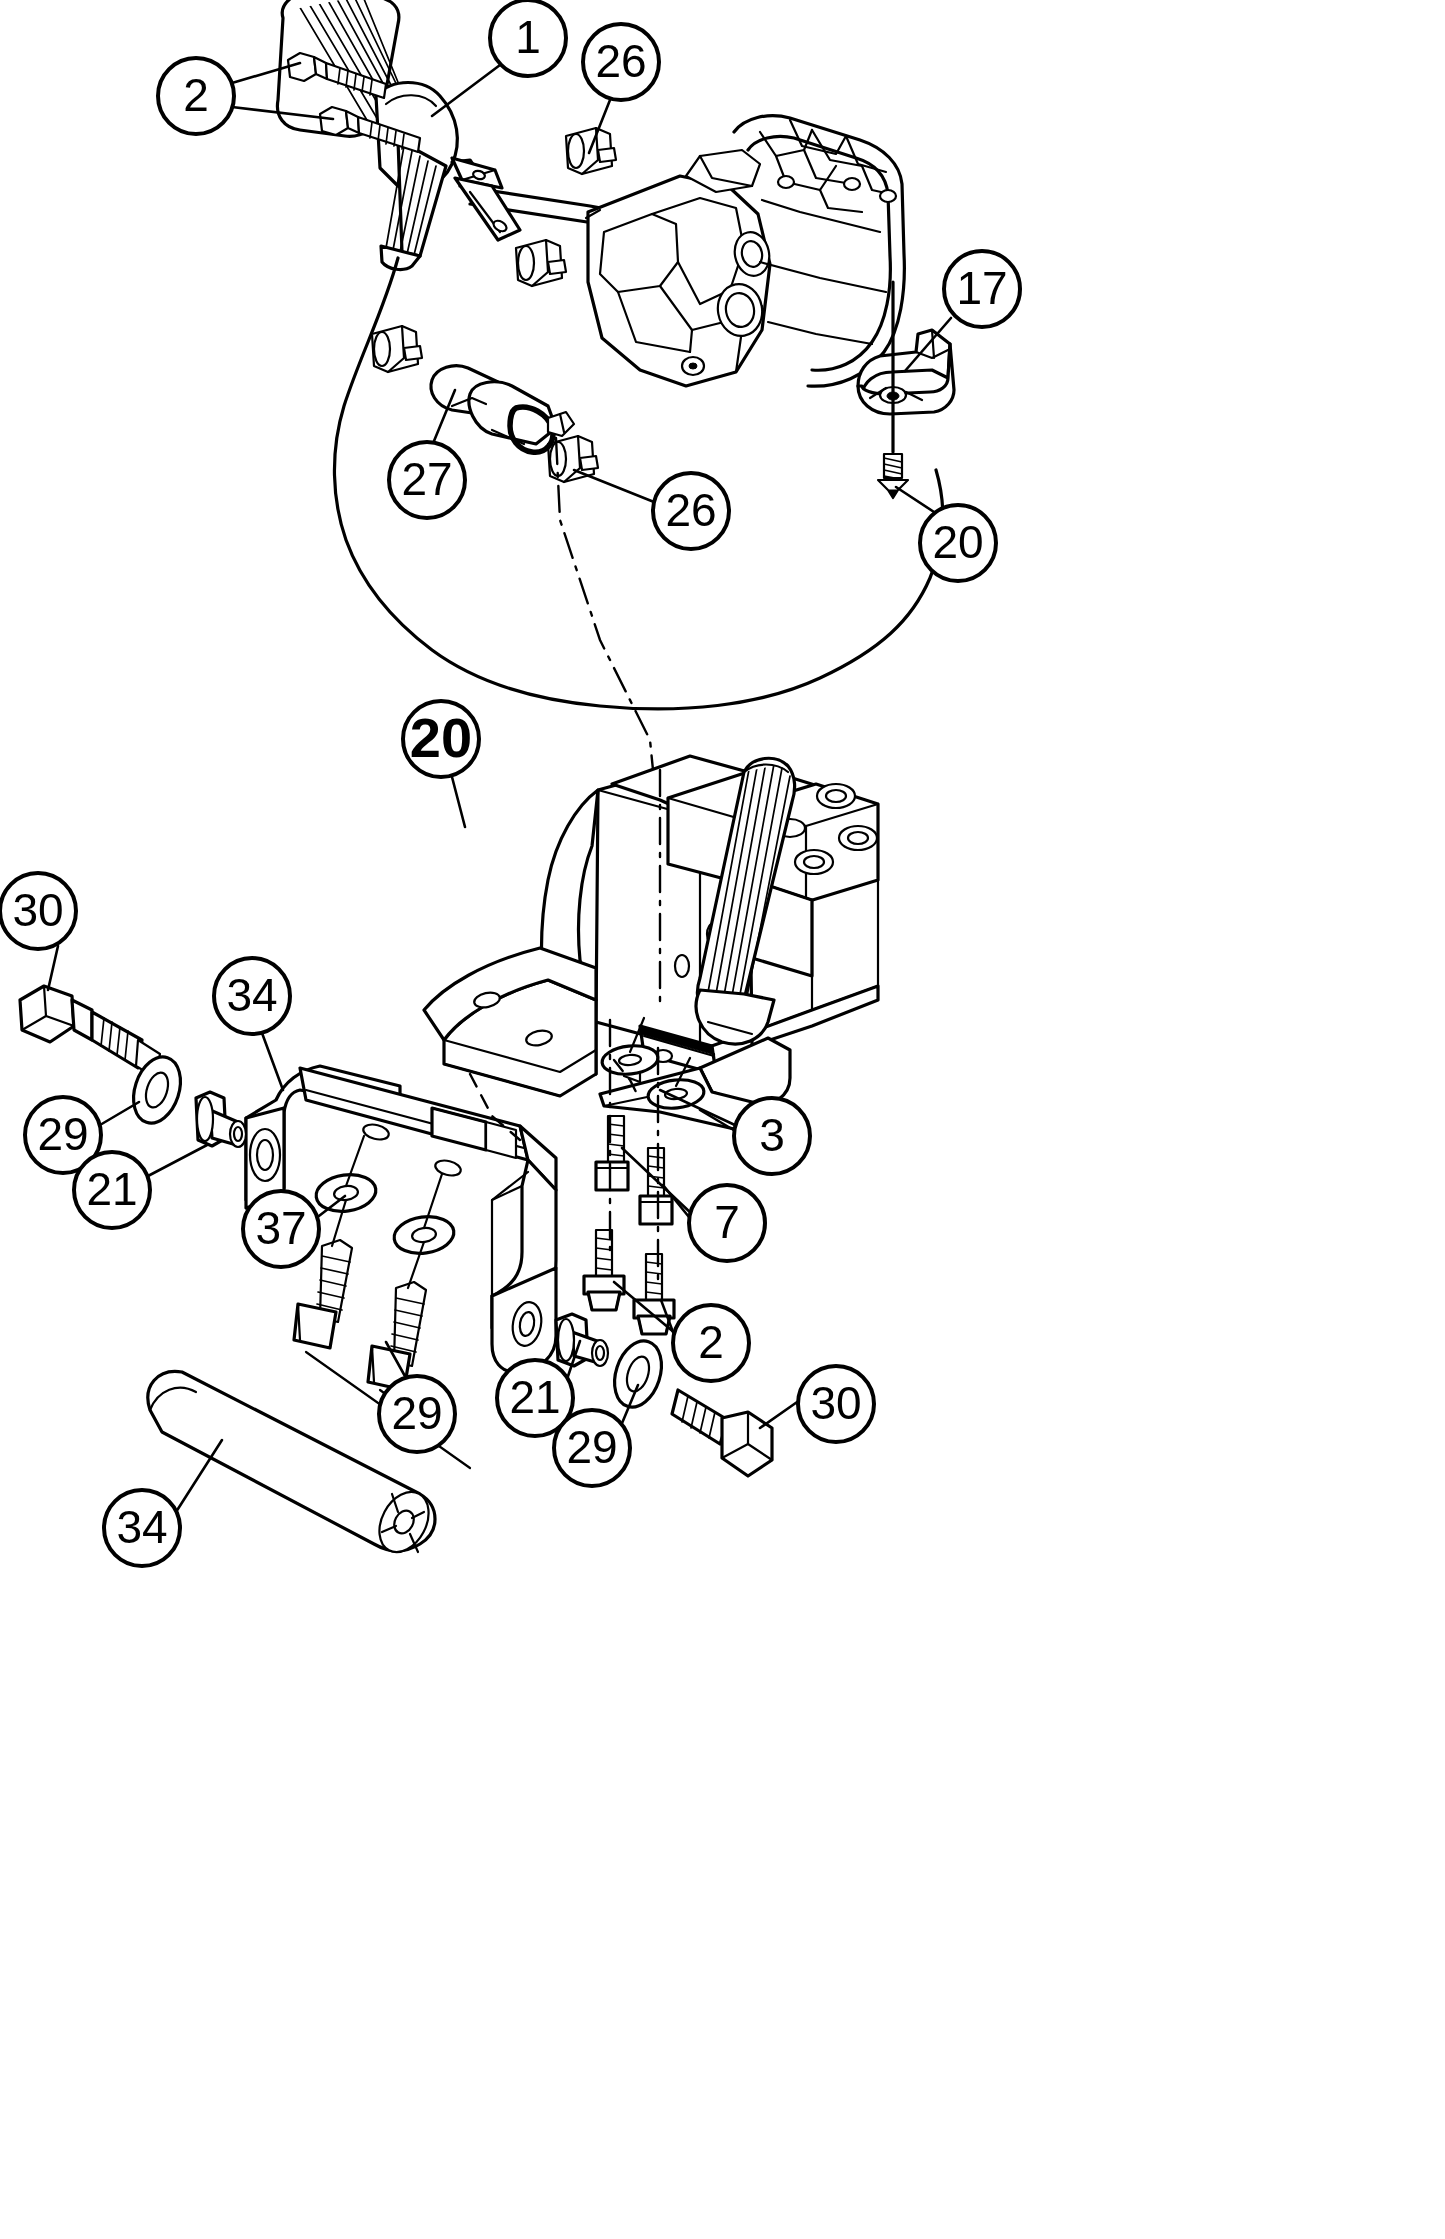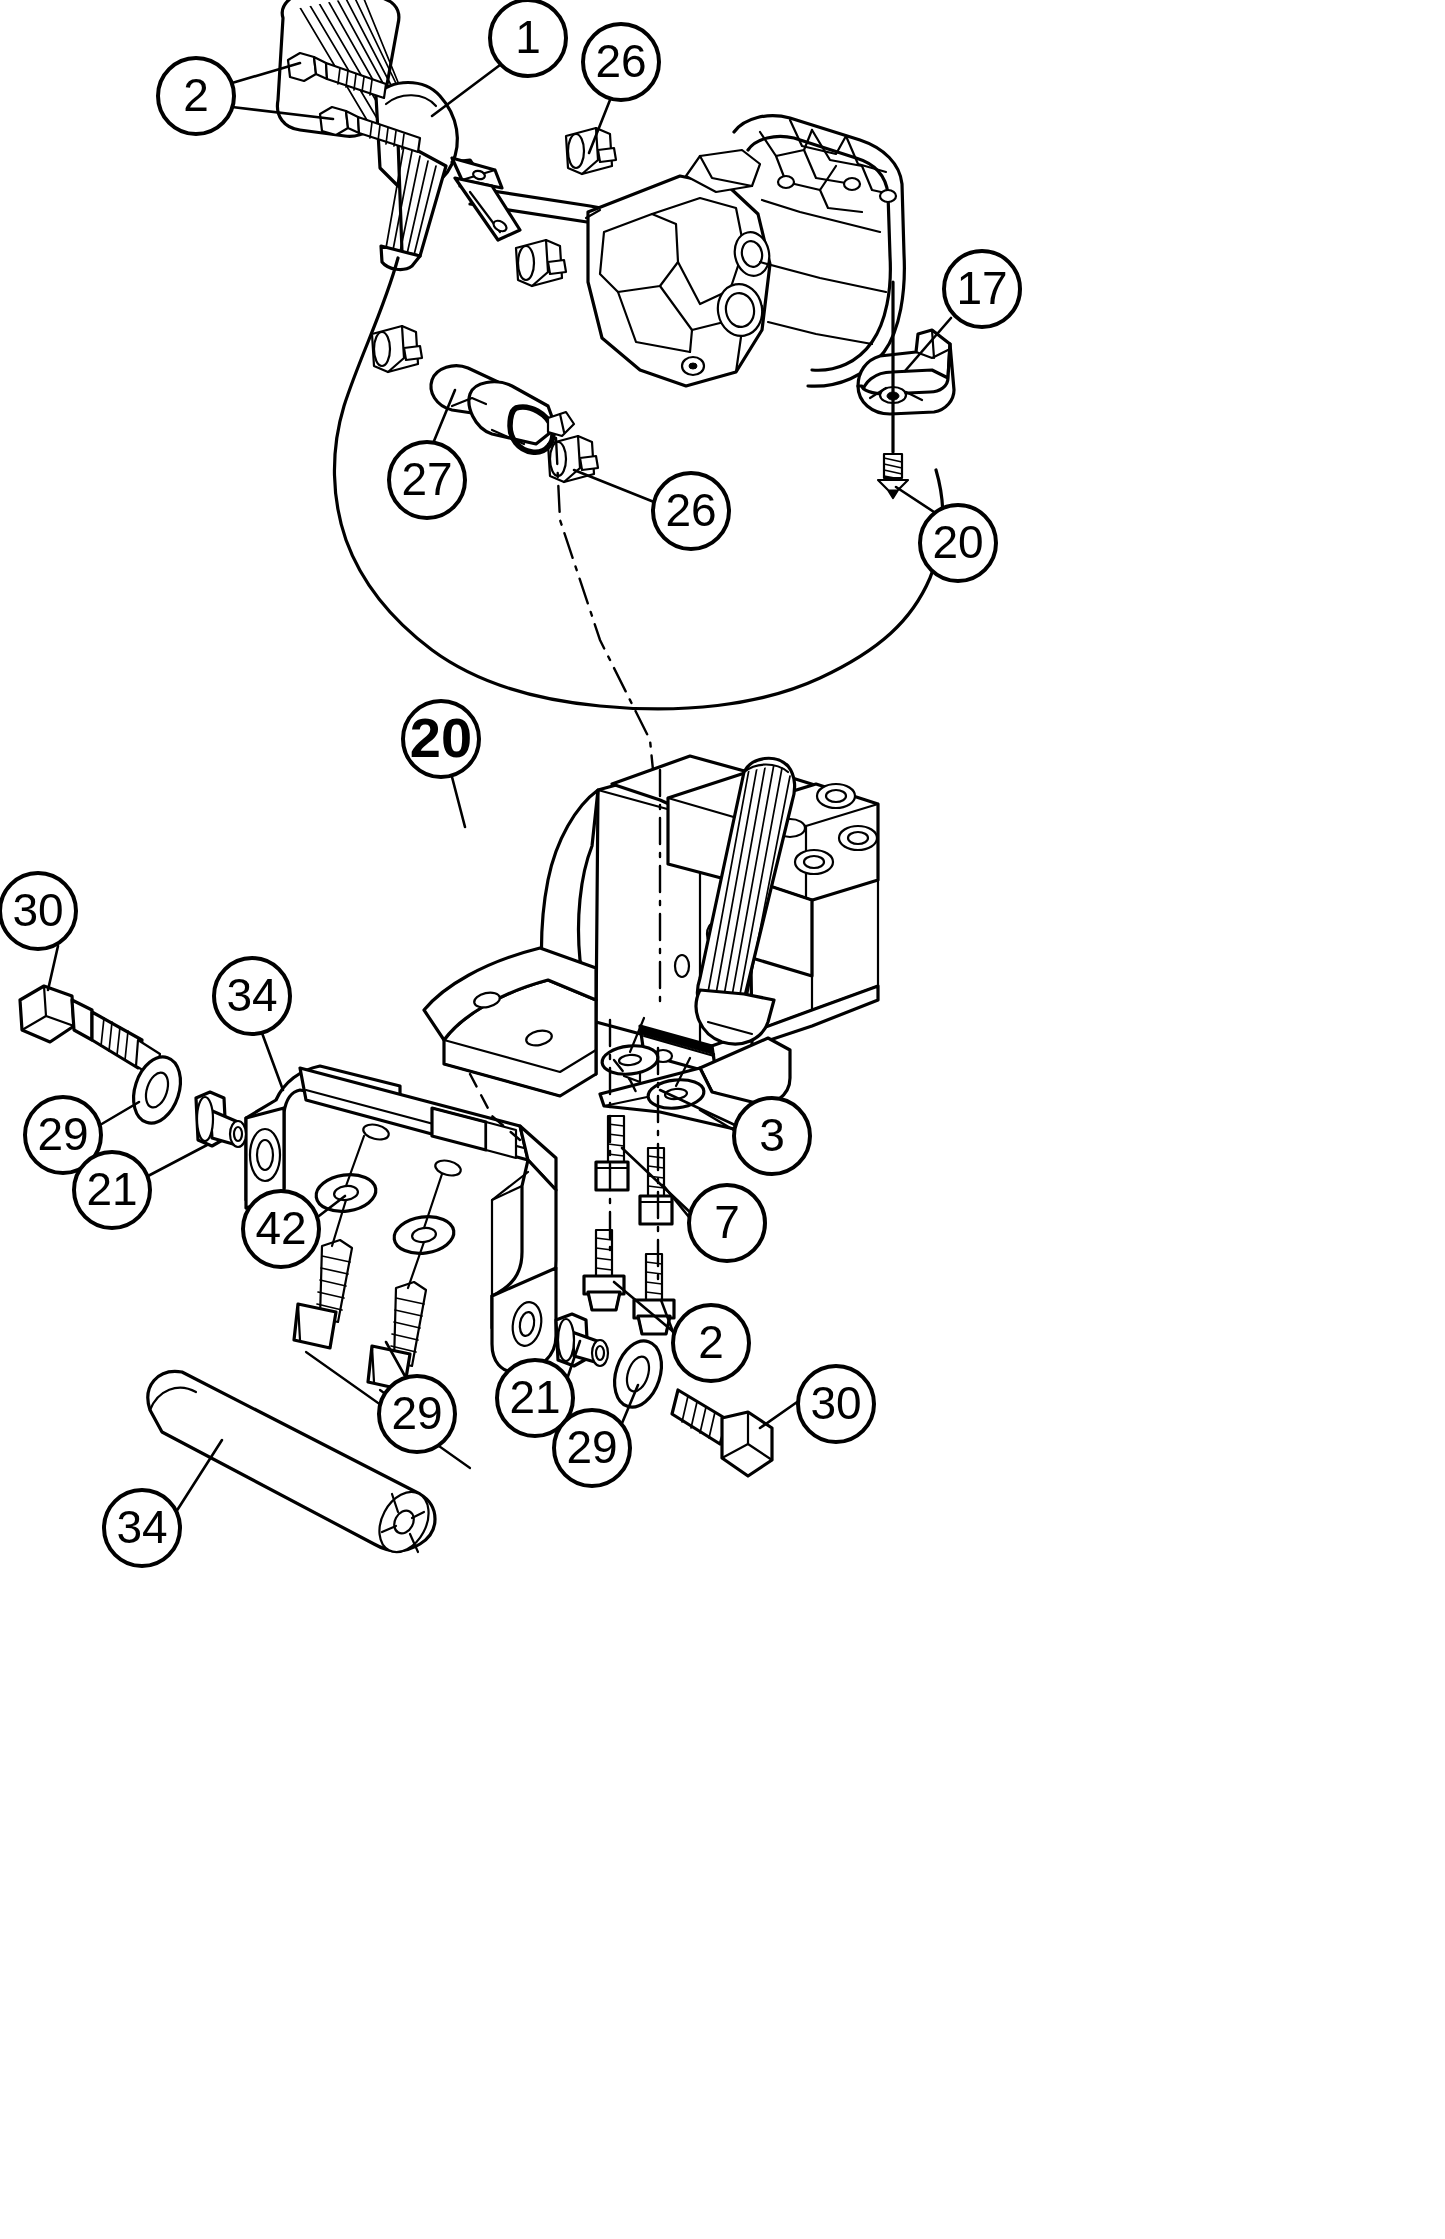--- a/index.html
+++ b/index.html
@@ -549,21 +549,21 @@
 <div class="balloon" style="left:23px;top:1095px;width:80px;height:80px;font-size:46px;">
       <span>29</span>
     </div>
 <div class="balloon" style="left:72px;top:1150px;width:80px;height:80px;font-size:46px;">
       <span>21</span>
     </div>
 <div class="balloon" style="left:732px;top:1096px;width:80px;height:80px;font-size:46px;">
       <span>3</span>
     </div>
 <div class="balloon" style="left:241px;top:1189px;width:80px;height:80px;font-size:46px;">
-      <span>42</span>
+      <span>37</span>
     </div>
 <div class="balloon" style="left:687px;top:1183px;width:80px;height:80px;font-size:46px;">
       <span>7</span>
     </div>
 <div class="balloon" style="left:671px;top:1303px;width:80px;height:80px;font-size:46px;">
       <span>2</span>
     </div>
 <div class="balloon" style="left:377px;top:1374px;width:80px;height:80px;font-size:46px;">
       <span>29</span>
     </div>

